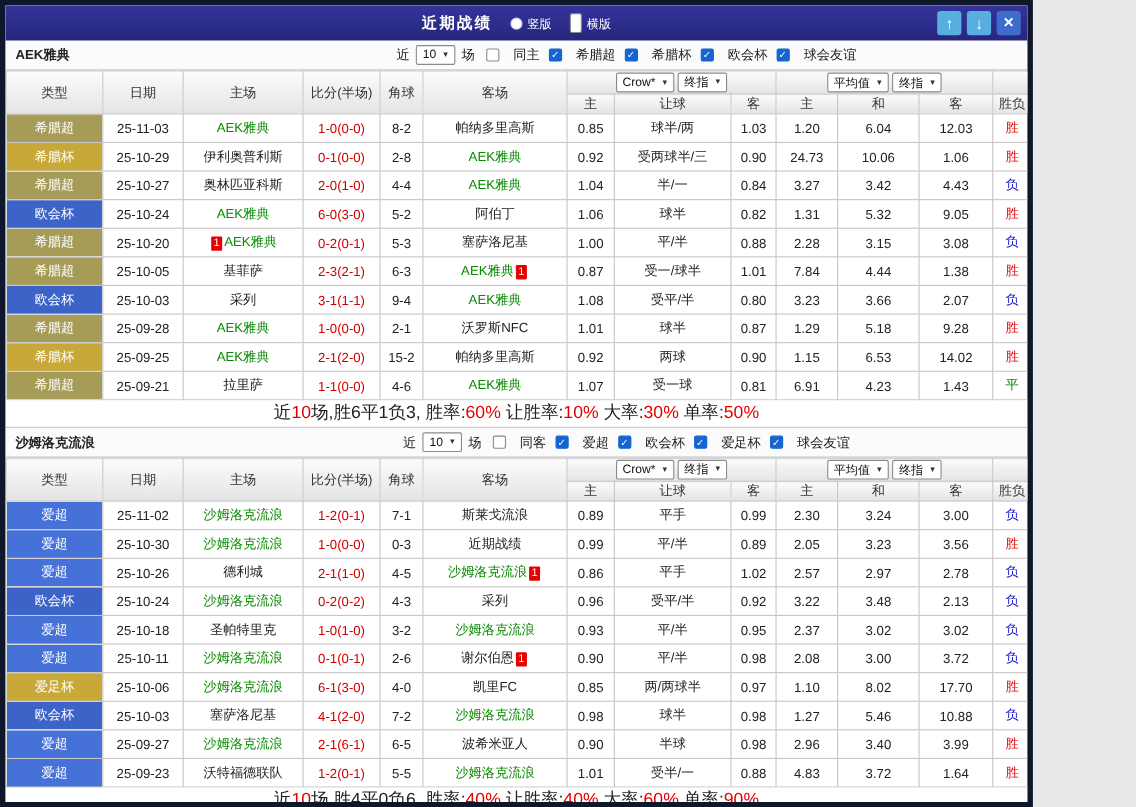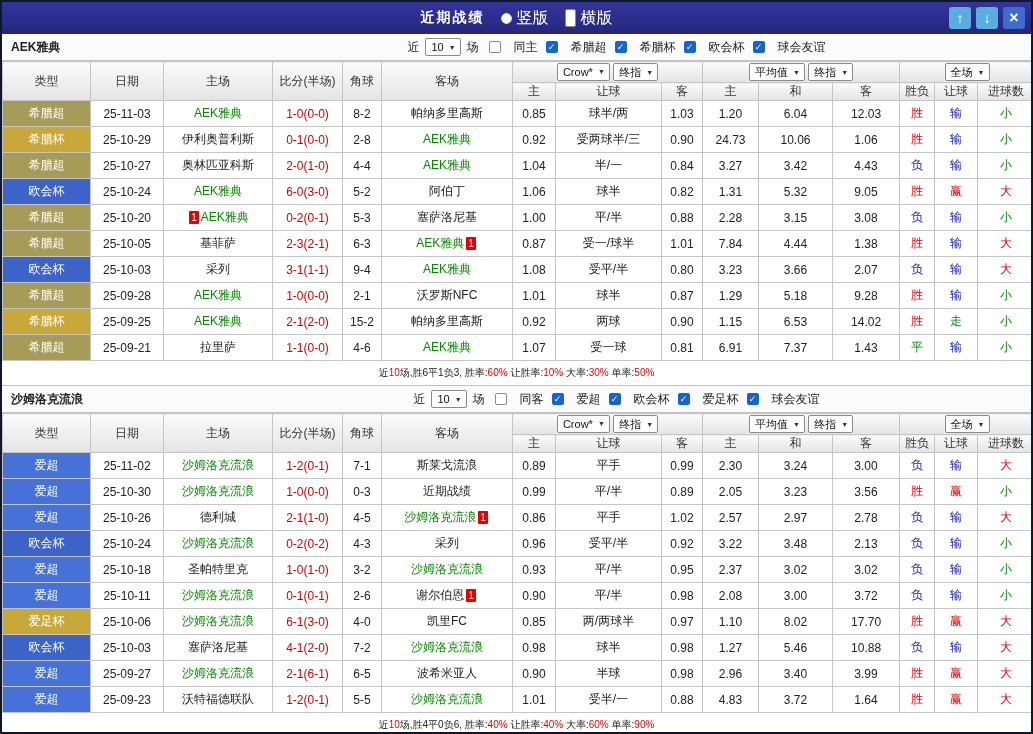--- a/index.html
+++ b/index.html
@@ -1,24 +1,24 @@
 <!DOCTYPE html>
 <html><head>
 <meta charset="utf-8">
 <style>
   *{box-sizing:border-box;margin:0;padding:0;}
   html,body{background:#e9e9e9;}
   body{width:1033px;font-family:"Liberation Sans","DejaVu Sans",sans-serif;}
-  .window{width:1033px;height:734px;border:2px solid #0f172a;background:#fff;overflow:hidden;}
+  .window{width:939px;height:734px;border:5px solid #0f172a;background:#fff;overflow:hidden;}
 
   
   .titlebar{height:32px;background:linear-gradient(#34349c,#26267e);display:flex;align-items:center;position:relative;padding:0 6px;color:#fff;}
   .tb-center{position:absolute;left:50%;transform:translateX(-50%);display:flex;align-items:center;gap:16px;white-space:nowrap;}
   .tb-title{font-size:14px;font-weight:bold;letter-spacing:2px;}
-  .tb-radio{display:flex;align-items:center;gap:5px;font-size:16px;cursor:pointer;}
+  .tb-radio{display:flex;align-items:center;gap:5px;font-size:11px;cursor:pointer;}
   .radio{width:11px;height:11px;border-radius:50%;background:#fff;border:1px solid #cfd4ee;display:inline-flex;align-items:center;justify-content:center;}
   .radio.sel::after{content:'';width:5px;height:5px;border-radius:50%;background:#2b2b8c;}
   .tb-buttons{margin-left:auto;display:flex;gap:5px;}
   .tb-btn{width:22px;height:22px;border-radius:3px;background:#58aede;color:#fff;display:flex;align-items:center;justify-content:center;font-size:14px;font-weight:bold;cursor:pointer;}
   .tb-btn.close{background:#3d6ccc;font-size:16px;}
 
   
   .sec-header{height:27px;border-bottom:1px solid #c2c2c2;background:#fbfbfb;position:relative;display:flex;align-items:center;}
   .team-name{position:absolute;left:9px;font-size:12px;font-weight:bold;color:#222;}
   .filter-bar{margin:0 auto;transform:translateX(100px);display:flex;align-items:center;gap:6px;font-size:12px;color:#222;white-space:nowrap;}
@@ -39,21 +39,21 @@
   td.lg{color:#fff;}
   .team{color:#222;}
   .focal{color:#078a00;}
   td.score{color:#d10000;}
   .c-red{color:#e60000;}
   .c-blue{color:#1414cc;}
   .c-green{color:#008a00;}
   .badge{display:inline-block;background:#e60000;color:#fff;font-size:10px;line-height:13px;padding:0 2px;margin:0 2px;border-radius:1px;}
 
   
-  .summary{height:25px;line-height:24px;text-align:center;font-size:10px;border-bottom:1px solid #c2c2c2;color:#222;background:#fff;}
+  .summary{height:25px;line-height:24px;text-align:center;font-size:16px;border-bottom:1px solid #c2c2c2;color:#222;background:#fff;}
   .summary .red{color:#e60000;}
 </style>
 </head>
 <body>
 
 <div class="window">
 
   <div class="titlebar">
     <div class="tb-center">
       <span class="tb-title">近期战绩</span>
@@ -330,21 +330,21 @@
             <td class="lg" style="background: rgb(166, 156, 88);">希腊超</td>
             <td>25-09-21</td>
             <td class="team">拉里萨</td>
             <td class="score">1-1(0-0)</td>
             <td>4-6</td>
             <td class="team focal">AEK雅典</td>
             <td>1.07</td>
             <td>受一球</td>
             <td>0.81</td>
             <td>6.91</td>
-            <td>7.37</td>
+            <td>4.23</td>
             <td>1.43</td>
             <td class="c-green">平</td>
             <td class="c-blue">输</td>
             <td class="c-green">小</td>
           </tr>
         </tbody>
     </table>
     <div class="summary"><span>近</span><span class="red">10</span><span>场,胜6平1负3, 胜率:</span><span class="red">60%</span><span> 让胜率:</span><span class="red">10%</span><span> 大率:</span><span class="red">30%</span><span> 单率:</span><span class="red">50%</span></div>
   </section>
 

